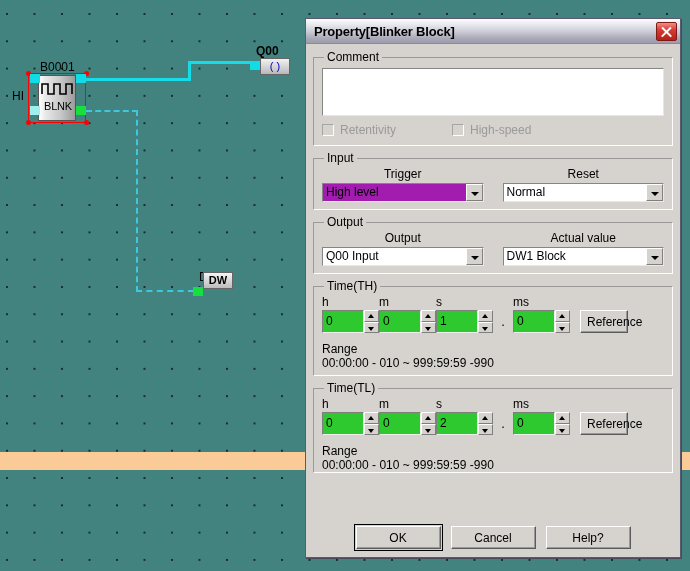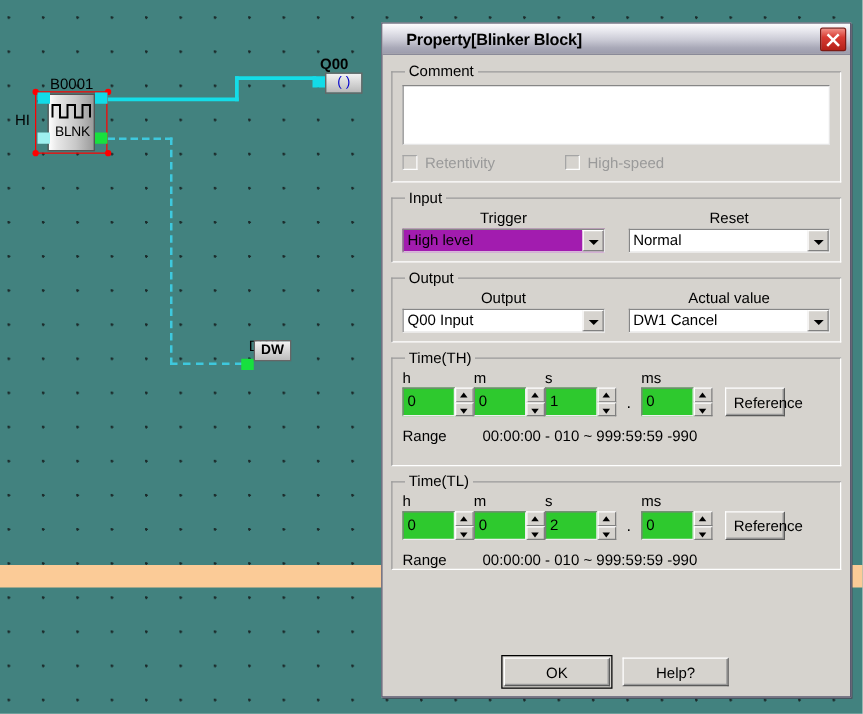--- a/index.html
+++ b/index.html
@@ -120,21 +120,21 @@
     width: 376px; height: 540px;
     background: #d6d3ce;
     border: 1px solid #5a5a70;
     box-shadow: 1px 1px 0 #4a4a5a;
   }
   #titlebar {
     height: 25px;
     background: linear-gradient(to bottom,#fdfdfd 0%,#e9e9ef 22%,#c9c9d4 55%,#a9a9b8 80%,#9c9cac 100%);
     border-bottom: 1px solid #8a8a98;
     display: flex; align-items: center;
-    padding: 0 3px 0 19px;
+    padding: 0 3px 0 8px;
   }
   #title-text {
     flex: 1;
     font-size: 13px; font-weight: bold;
     color: #000; letter-spacing: -0.2px;
   }
   #close-btn {
     width: 21px; height: 19px;
     background: linear-gradient(to bottom,#f18f86,#d83b33 40%,#b52018);
     border: 1px solid #7e1a14;
@@ -256,20 +256,21 @@
     border-right-color: #5a5a5a; border-bottom-color: #5a5a5a;
     box-shadow: inset -1px -1px 0 #9a9a9a;
     font-size: 12px; color: #000;
     cursor: pointer;
     font-family: "Liberation Sans", sans-serif;
   }
   .btn-ref { width: 48px; height: 23px; margin-left: 10px; }
   .range-row {
     display: flex; font-size: 12px; color: #000;
     margin-top: 9px;
+    flex-direction: column;
   }
   .range-row .rlbl { width: 64px; }
 
   #footer {
     position: absolute; left: 0; right: 0; bottom: 8px;
     display: flex; justify-content: center; gap: 10px;
   }
   .btn-foot { width: 85px; height: 23px; }
   .btn-foot.default {
     outline: 1px solid #000;
@@ -375,28 +376,28 @@
         <div class="col">
           <div class="col-lbl">Output</div>
           <div class="combo">
             <div class="combo-val">Q00  Input</div>
             <div class="combo-arrow"></div>
           </div>
         </div>
         <div class="col">
           <div class="col-lbl">Actual value</div>
           <div class="combo">
-            <div class="combo-val">DW1  Cancel</div>
+            <div class="combo-val">DW1  Block</div>
             <div class="combo-arrow"></div>
           </div>
         </div>
       </div>
     </fieldset>
 
-    <fieldset class="grp" style="padding-bottom:16px;">
+    <fieldset class="grp" style="padding-bottom:5px;">
       <legend>Time(TH)</legend>
       <div class="time-hdr">
         <span style="width:57px;">h</span>
         <span style="width:57px;">m</span>
         <span style="width:77px;">s</span>
         <span>ms</span>
       </div>
       <div class="time-row">
         <div class="num-field">
           <div class="num-in">0</div>
@@ -476,17 +477,18 @@
         <button class="btn btn-ref">Reference</button>
       </div>
       <div class="range-row">
         <span class="rlbl">Range</span>
         <span>00:00:00 - 010 ~ 999:59:59 -990</span>
       </div>
     </fieldset>
 
     <div id="footer">
       <button class="btn btn-foot default">OK</button>
+      <button class="btn btn-foot">Cancel</button>
       <button class="btn btn-foot">Help?</button>
     </div>
 
   </div>
 </div>
 
 </body></html>

